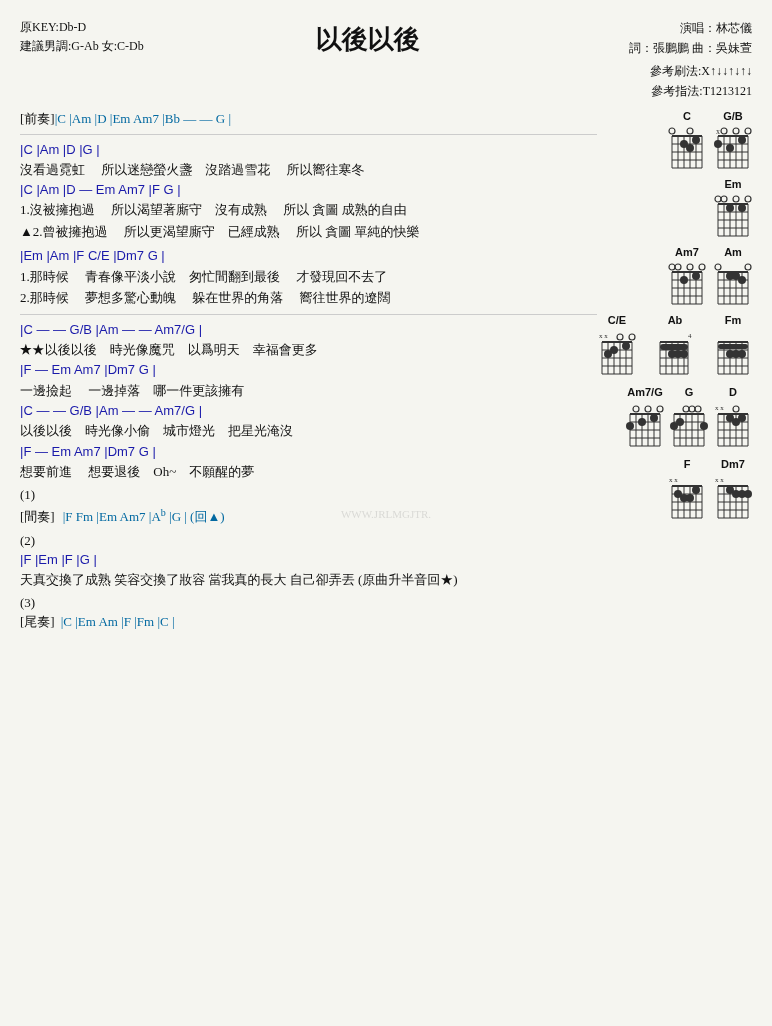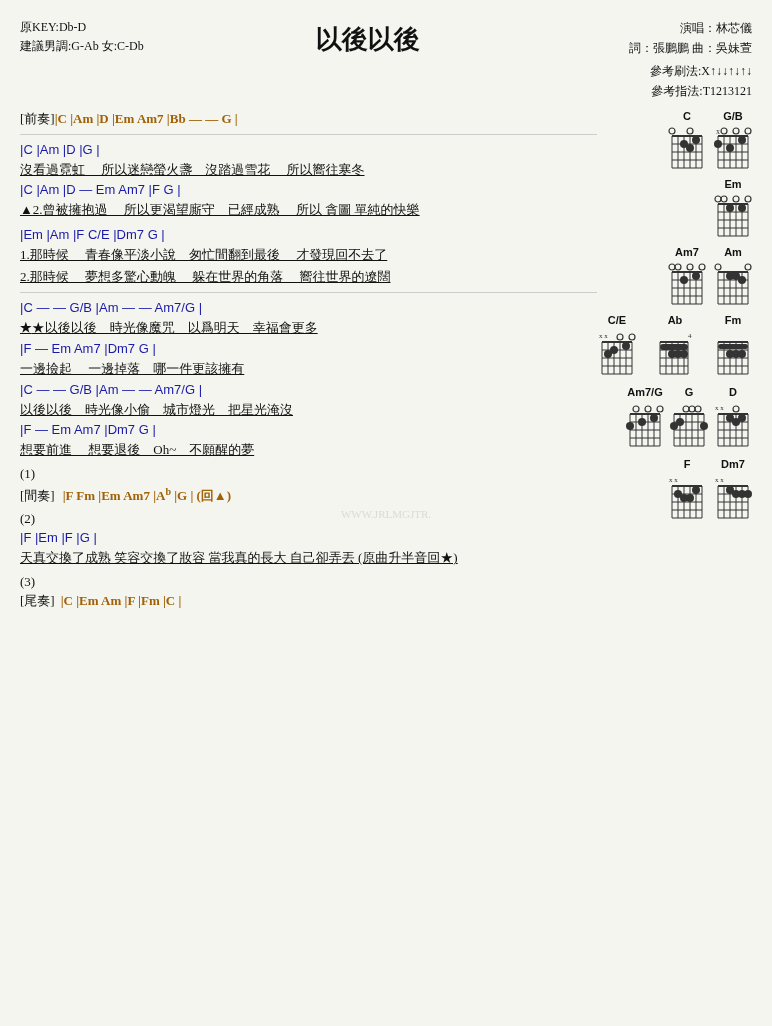--- a/index.html
+++ b/index.html
@@ -61,21 +61,20 @@
       font-size: 13px;
       font-weight: normal;
       line-height: 1.4;
       margin-bottom: 1px;
       font-family: Arial, sans-serif;
     }
     .lyric-line {
       font-size: 13px;
       line-height: 1.5;
       margin-bottom: 2px;
-      text-decoration: underline;
     }
     .bracket-label {
       color: #111;
     }
     .star { color: #111; font-weight: bold; }
     .separator {
       border: none;
       border-top: 1px solid #ccc;
       margin: 6px 0;
     }
@@ -89,21 +88,21 @@
       flex-direction: column;
       align-items: center;
     }
     .chord-name {
       font-size: 11px;
       font-weight: bold;
       font-family: Arial, sans-serif;
       text-align: center;
       margin-bottom: 2px;
     }
-    .blue { color: #a16207; font-weight: bold; }
+    .blue { color: #0369a1; font-weight: normal; }
     .flat-sup { font-size: 10px; vertical-align: super; }
     .watermark {
       position: absolute;
       left: 50%;
       transform: translateX(-50%);
       top: 508px;
       opacity: 0.25;
       font-size: 11px;
       color: #888;
       white-space: nowrap;
@@ -137,20 +136,21 @@
         <span class="blue">|C  |Am  |D  |Em  Am7  |Bb — — G  |</span>
       </div>
     </div>
 
     <hr class="separator">
 
     <div class="section">
       <div class="chord-line">|C                  |Am              |D                   |G                |</div>
       <div class="lyric-line">沒看過霓虹　  所以迷戀螢火盞　沒踏過雪花　 所以嚮往寒冬</div>
       <div class="chord-line">  |C                       |Am              |D  —   Em  Am7   |F             G  |</div>
+      <div class="lyric-line">1.沒被擁抱過　  所以渴望著廝守　沒有成熟　  所以  貪圖   成熟的自由</div>
       <div class="lyric-line">▲2.曾被擁抱過　  所以更渴望廝守　已經成熟　  所以  貪圖   單純的快樂</div>
     </div>
 
     <div class="section">
       <div class="chord-line">  |Em                    |Am               |F  C/E             |Dm7    G  |</div>
       <div class="lyric-line">1.那時候　  青春像平淡小說　匆忙間翻到最後　 才發現回不去了</div>
       <div class="lyric-line">2.那時候　  夢想多驚心動魄　 躲在世界的角落　 嚮往世界的遼闊</div>
     </div>
 
     <hr class="separator">

